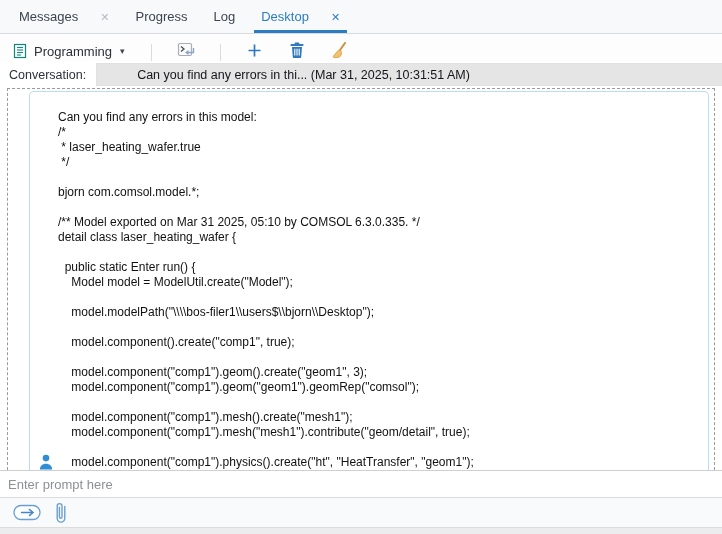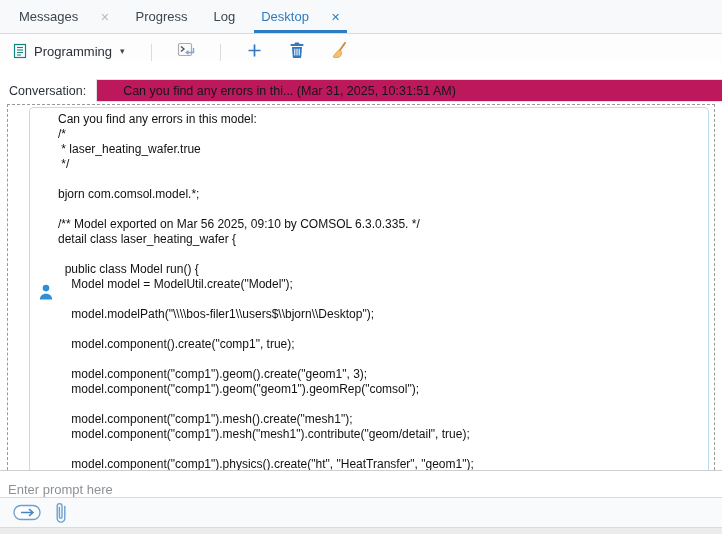--- a/index.html
+++ b/index.html
@@ -30,44 +30,44 @@
     height:27px;flex:0 0 27px;background:#fdfdfe;display:flex;align-items:flex-end;
     padding-left:9px;gap:20px;
   }
   .tool-group{display:flex;align-items:center;gap:6px;padding:2px 3px;border-radius:2px;}
   .tool-label{font-size:13px;color:#2b3138;}
   .caret{font-size:9px;color:#3c4650;margin-left:2px;}
   .tool-sep{width:1px;height:17px;background:#d9dcde;margin:0 3px;}
   .tool-btn{display:flex;align-items:center;justify-content:center;width:22px;height:22px;border-radius:2px;}
   
   .conv-row{
-    height:27px;flex:0 0 27px;background:#ffffff;display:flex;align-items:center;margin-top:16px;
+    height:27px;flex:0 0 27px;background:#ffffff;display:flex;align-items:center;
   }
   .conv-label{font-size:12.5px;color:#2b3138;padding:0 10px 0 9px;white-space:nowrap;}
   .conv-select{
-    flex:1;height:21px;background:#be185d;border:1px solid #e1e1e1;border-right:none;
-    display:flex;align-items:center;font-size:12.5px;color:#14151a;padding-left:26px;
+    flex:1;height:21px;background:#e5e5e5;border:1px solid #e1e1e1;border-right:none;
+    display:flex;align-items:center;font-size:12.5px;color:#14151a;padding-left:40px;
     white-space:nowrap;overflow:hidden;
   }
   
   .chat-panel{
     flex:1 1 auto;margin:0 7px;border:1px dashed #9a9a9a;border-bottom:none;
     background:#ffffff;overflow:hidden;display:flex;
   }
   .message-box{
     flex:1;margin:2px 5px 0 21px;border:1px solid #bcdcf2;border-bottom:none;
-    border-radius:5px 5px 0 0;display:flex;align-items:center;overflow:hidden;
+    border-radius:5px 5px 0 0;display:flex;align-items:flex-end;overflow:hidden;
   }
   .avatar{flex:0 0 auto;margin:6px 4px 0 8px;}
   .code-col{flex:1;padding-top:5px;overflow:hidden;}
   .code-line{
     white-space:pre;font-size:12px;line-height:15px;min-height:15px;color:#111111;
   }
   
-  .prompt-row{height:26px;flex:0 0 26px;border-top:1px solid #cfcfcf;background:#ffffff;display:flex;align-items:flex-end;}
+  .prompt-row{height:26px;flex:0 0 26px;border-top:1px solid #cfcfcf;background:#ffffff;display:flex;}
   .prompt-input{
     flex:1;border:none;outline:none;font-family:"Liberation Sans",sans-serif;
     font-size:13px;color:#1a1a1a;padding:0 8px;background:transparent;
   }
   .prompt-input::placeholder{color:#8c9196;}
   .action-row{
     height:29px;flex:0 0 29px;background:#f8fafc;border-top:1px solid #dadada;
     display:flex;align-items:center;gap:13px;padding-left:13px;
   }
   .bottom-strip{height:6px;flex:0 0 6px;background:#ececee;border-top:1px solid #dcdcdc;}
@@ -164,24 +164,24 @@
       </svg>
     </span>
     <div class="code-col">
         <div class="code-line">Can you find any errors in this model:</div>
         <div class="code-line">/*</div>
         <div class="code-line"> * laser_heating_wafer.true</div>
         <div class="code-line"> */</div>
         <div class="code-line"></div>
         <div class="code-line">bjorn com.comsol.model.*;</div>
         <div class="code-line"></div>
-        <div class="code-line">/** Model exported on Mar 56 2025, 09:10 by COMSOL 6.3.0.335. */</div>
+        <div class="code-line">/** Model exported on Mar 31 2025, 05:10 by COMSOL 6.3.0.335. */</div>
         <div class="code-line">detail class laser_heating_wafer {</div>
         <div class="code-line"></div>
-        <div class="code-line">  public class Model run() {</div>
+        <div class="code-line">  public static Enter run() {</div>
         <div class="code-line">    Model model = ModelUtil.create("Model");</div>
         <div class="code-line"></div>
         <div class="code-line">    model.modelPath("\\\\bos-filer1\\users$\\bjorn\\Desktop");</div>
         <div class="code-line"></div>
         <div class="code-line">    model.component().create("comp1", true);</div>
         <div class="code-line"></div>
         <div class="code-line">    model.component("comp1").geom().create("geom1", 3);</div>
         <div class="code-line">    model.component("comp1").geom("geom1").geomRep("comsol");</div>
         <div class="code-line"></div>
         <div class="code-line">    model.component("comp1").mesh().create("mesh1");</div>

